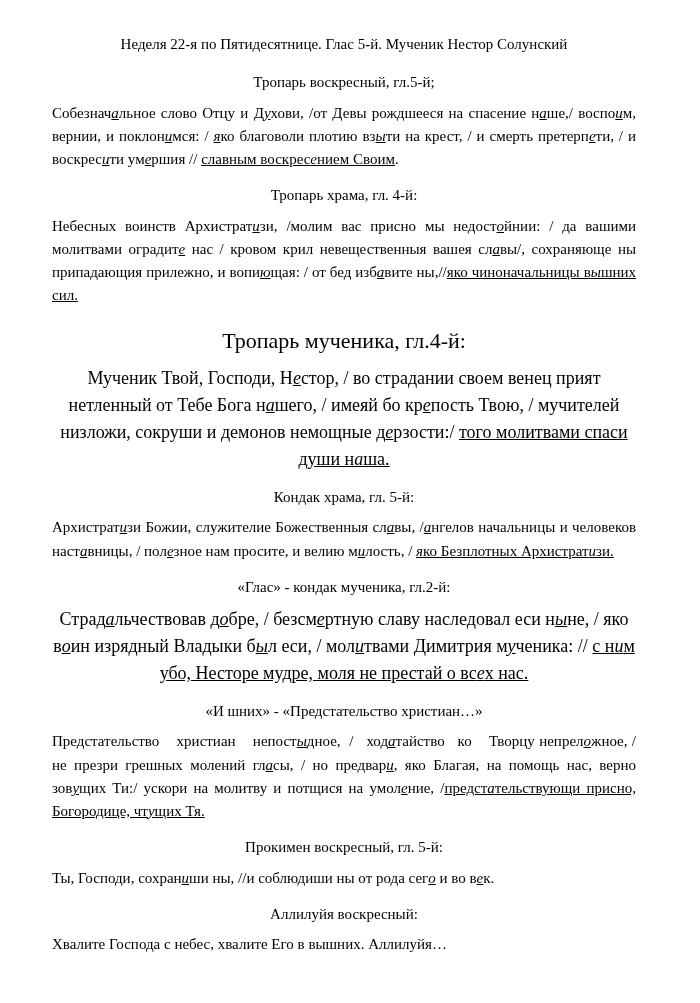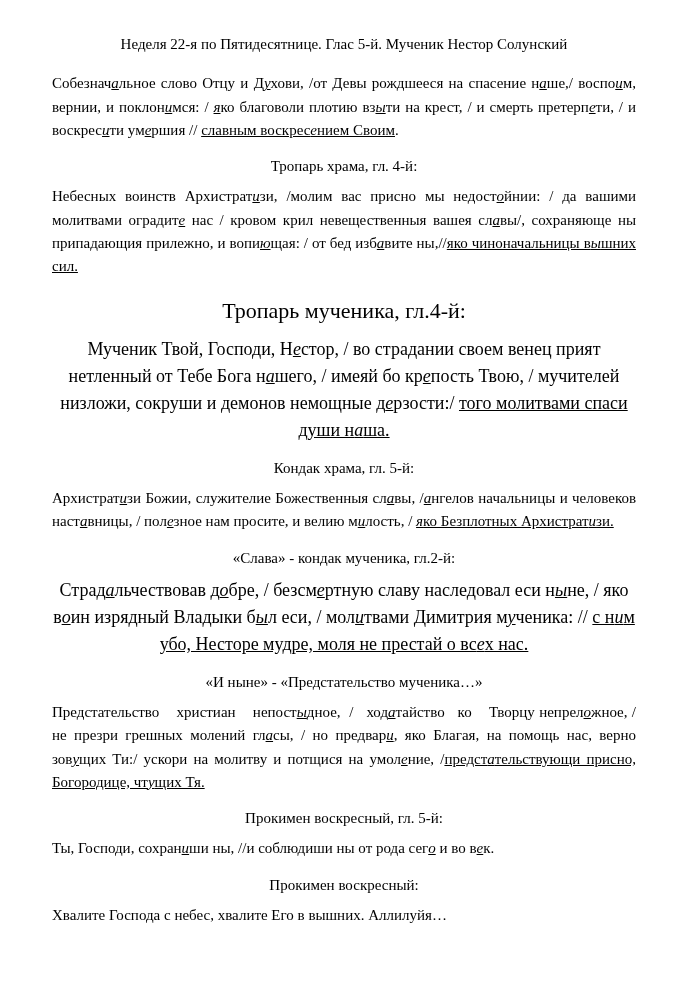--- a/index.html
+++ b/index.html
@@ -53,50 +53,51 @@
   .u { text-decoration: underline; }
   .ac { font-style: italic; }
 </style>
 </head>
 <body>
 
 <div class="page">
 
   <div class="doc-title">Неделя 22-я по Пятидесятнице. Глас 5-й. Мученик Нестор Солунский</div>
 
+  <div class="section-head">Тропарь воскресный, гл.5-й;</div>
   <div class="para">
     Собезнач<span class="ac u">а</span>льное слово Отцу и Д<span class="ac u">у</span>хови, /от Девы рождшееся на спасение н<span class="ac u">а</span>ше,/ воспо<span class="ac u">и</span>м, вернии, и поклон<span class="ac u">и</span>мся: / <span class="ac u">я</span>ко благоволи плотию вз<span class="ac u">ы</span>ти на крест, / и смерть претерп<span class="ac u">е</span>ти, / и воскрес<span class="ac u">и</span>ти ум<span class="ac u">е</span>ршия // <span class="u">славным воскрес<span class="ac">е</span>нием Своим</span>.
   </div>
 
   <div class="section-head">Тропарь храма, гл. 4-й:</div>
   <div class="para">
     Небесных воинств Архистрат<span class="ac u">и</span>зи, /молим вас присно мы недост<span class="ac u">о</span>йнии: / да вашими молитвами оградит<span class="ac u">е</span> нас / кровом крил невещественныя вашея сл<span class="ac u">а</span>вы/, сохраняюще ны припадающия прилежно, и вопи<span class="ac u">ю</span>щая: / от бед изб<span class="ac u">а</span>вите ны,//<span class="u">яко чиноначальницы в<span class="ac">ы</span>шних сил.</span>
   </div>
 
   <div class="section-head big">Тропарь мученика, гл.4-й:</div>
   <div class="para big">
     Мученик Твой, Господи, Н<span class="ac u">е</span>стор, / во страдании своем венец прият нетленный от Тебе Бога н<span class="ac u">а</span>шего, / имеяй бо кр<span class="ac u">е</span>пость Твою, / мучителей низложи, сокруши и демонов немощные д<span class="ac u">е</span>рзости:/ <span class="u">того молитвами спаси души н<span class="ac">а</span>ша.</span>
   </div>
 
   <div class="section-head">Кондак храма, гл. 5-й:</div>
   <div class="para">
     Архистрат<span class="ac u">и</span>зи Божии, служителие Божественныя сл<span class="ac u">а</span>вы, /<span class="ac u">а</span>нгелов начальницы и человеков наст<span class="ac u">а</span>вницы, / пол<span class="ac u">е</span>зное нам просите, и велию м<span class="ac u">и</span>лость, / <span class="u"><span class="ac">я</span>ко Безплотных Архистрат<span class="ac">и</span>зи.</span>
   </div>
 
-  <div class="section-head">«Слава» - кондак мученика, гл.2-й:</div>
+  <div class="section-head">«Глас» - кондак мученика, гл.2-й:</div>
   <div class="para big">
     Страд<span class="ac u">а</span>льчествовав д<span class="ac u">о</span>бре, / безсм<span class="ac u">е</span>ртную славу наследовал еси н<span class="ac u">ы</span>не, / яко в<span class="ac u">о</span>ин изрядный Владыки б<span class="ac u">ы</span>л еси, / мол<span class="ac u">и</span>твами Димитрия м<span class="ac u">у</span>ченика: // <span class="u">с н<span class="ac">и</span>м убо, Несторе мудре, моля не престай о вс<span class="ac">е</span>х нас.</span>
   </div>
 
-  <div class="section-head">«И ныне» - «Предстательство мученика…»</div>
+  <div class="section-head">«И шних» - «Предстательство христиан…»</div>
   <div class="para just-spread">
     Предстательство&nbsp;&nbsp;&nbsp; христиан&nbsp;&nbsp;&nbsp; непост<span class="ac u">ы</span>дное,&nbsp; /&nbsp;&nbsp; ход<span class="ac u">а</span>тайство&nbsp;&nbsp; ко&nbsp;&nbsp;&nbsp; Творцу непрел<span class="ac u">о</span>жное, / не презри грешных молений гл<span class="ac u">а</span>сы, / но предвар<span class="ac u">и</span>, яко Благая, на помощь нас, верно зов<span class="ac u">у</span>щих Ти:/ ускори на молитву и потщися на умол<span class="ac u">е</span>ние, /<span class="u">предст<span class="ac">а</span>тельствующи присно, Богородице, чт<span class="ac">у</span>щих Тя.</span>
   </div>
 
   <div class="section-head">Прокимен воскресный, гл. 5-й:</div>
   <div class="para">
     Ты, Господи, сохран<span class="ac u">и</span>ши ны, //и соблюдиши ны от рода сег<span class="ac u">о</span> и во в<span class="ac u">е</span>к.
   </div>
 
-  <div class="section-head">Прокимен воскресный:</div>
+  <div class="section-head">Аллилуйя воскресный:</div>
   <div class="para">Хвалите Господа с небес, хвалите Его в вышних. Аллилуйя…</div>
 
 </div>
 
 </body></html>

